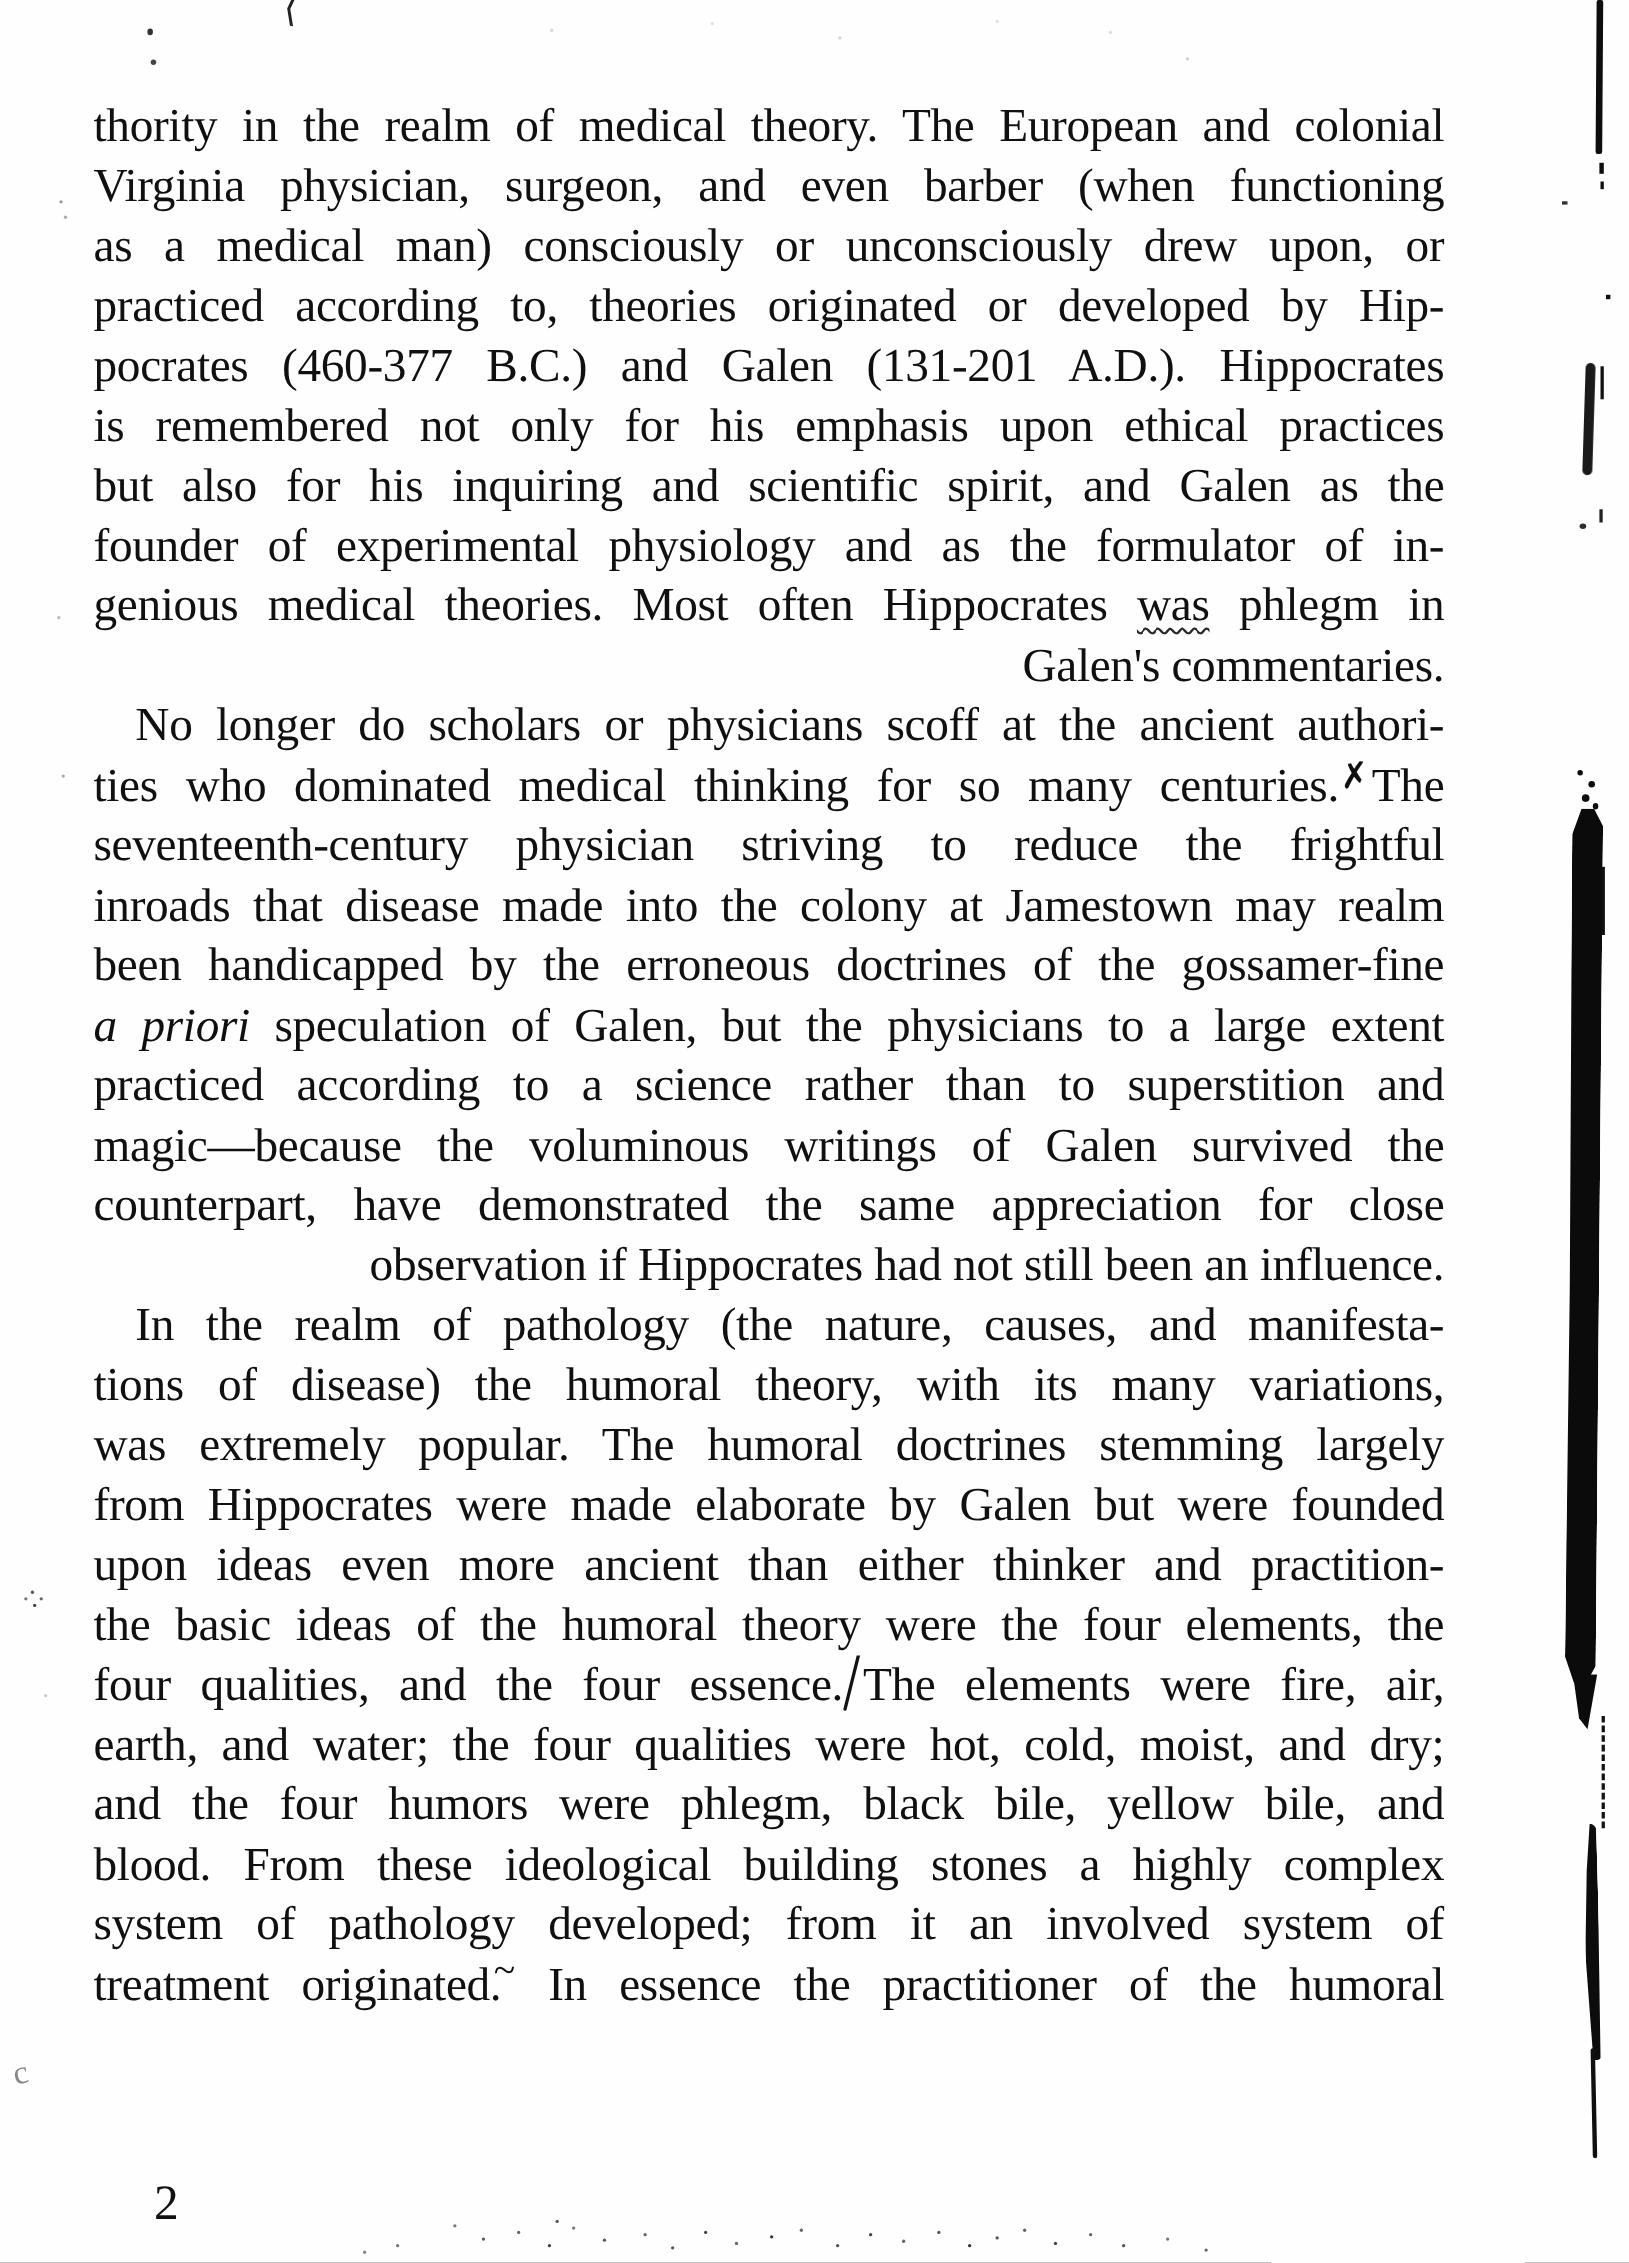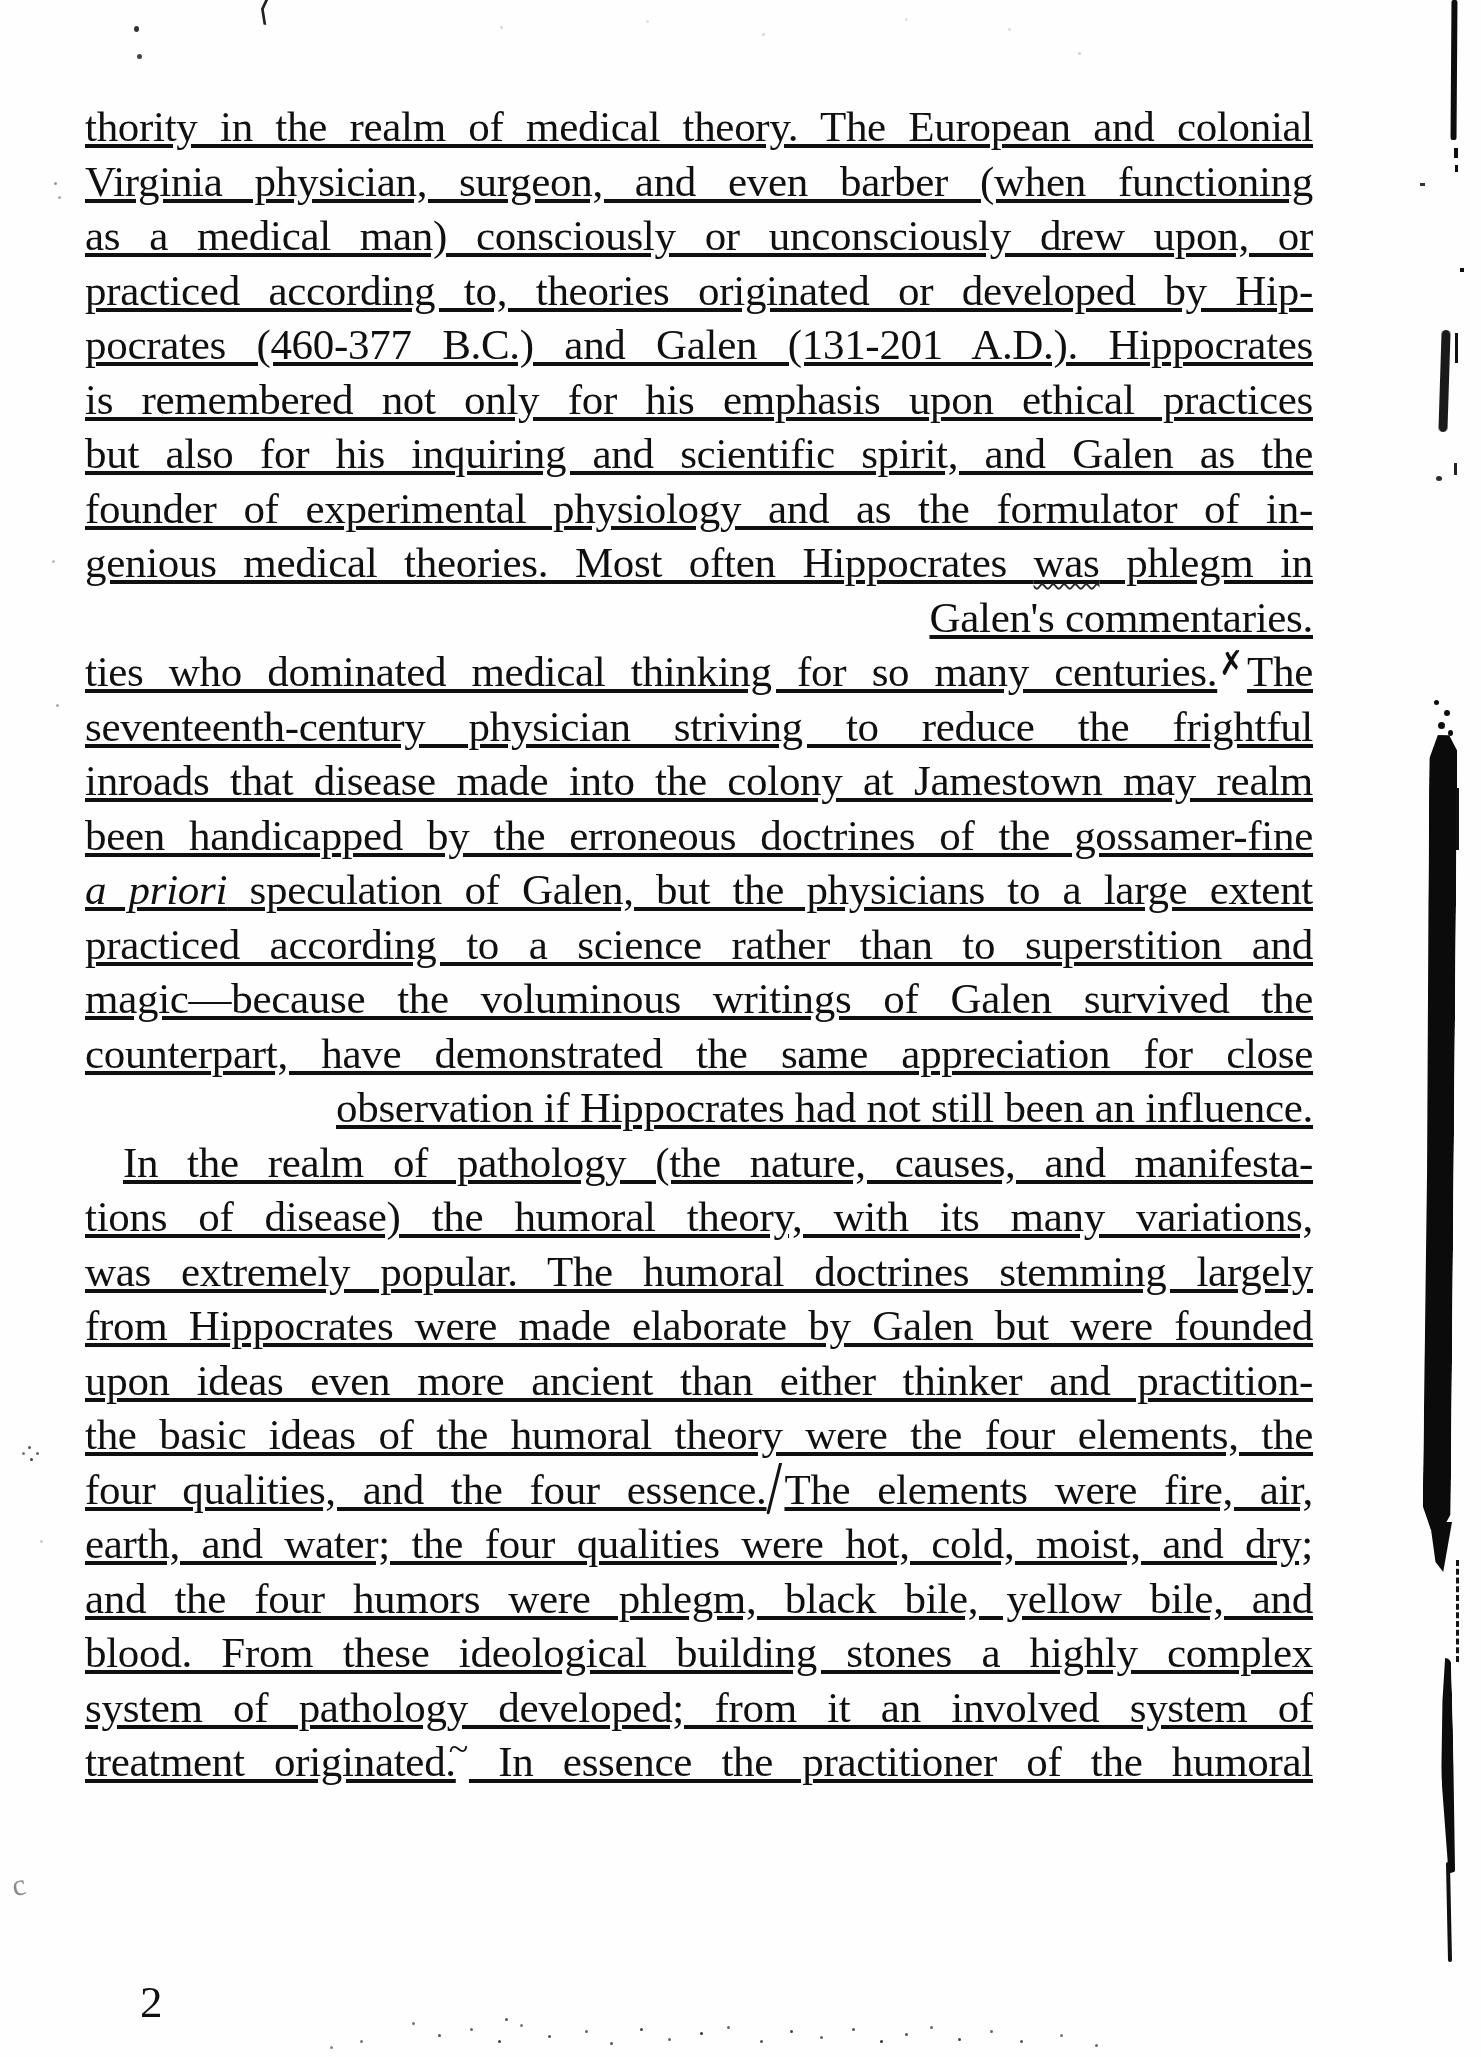--- a/index.html
+++ b/index.html
@@ -7,21 +7,21 @@
   .page {
     position:relative;
     width:1481px; height:2057px;
     background:#fefefe;
     overflow:hidden;
     font-family:"Liberation Serif","DejaVu Serif",serif;
     color:#101010;
   }
   .text-block {
     position:absolute;
-    left:85px; top:100px; width:1228px;text-decoration:underline;
+    left:85px; top:88px; width:1228px;
   }
   .line {
     font-size:43px;
     letter-spacing:-0.3px;
     line-height:54.5px;
     height:54.5px;
     overflow:hidden;
     text-align:justify;
     white-space:normal;
   }
@@ -138,20 +138,21 @@
       <div class="line"><span>thority in the realm of medical theory. The European and colonial</span></div>
       <div class="line"><span>Virginia physician, surgeon, and even barber (when functioning</span></div>
       <div class="line"><span>as a medical man) consciously or unconsciously drew upon, or</span></div>
       <div class="line"><span>practiced according to, theories originated or developed by Hip-</span></div>
       <div class="line"><span>pocrates (460-377 B.C.) and Galen (131-201 A.D.). Hippocrates</span></div>
       <div class="line"><span>is remembered not only for his emphasis upon ethical practices</span></div>
       <div class="line"><span>but also for his inquiring and scientific spirit, and Galen as the</span></div>
       <div class="line"><span>founder of experimental physiology and as the formulator of in-</span></div>
       <div class="line"><span>genious medical theories. Most often Hippocrates </span><span class="seg-squiggle">was</span><span> phlegm in</span></div>
       <div class="line no-just"><span>Galen's commentaries.</span></div>
+      <div class="line indent"><span>No longer do scholars or physicians scoff at the ancient authori-</span></div>
       <div class="line"><span>ties who dominated medical thinking for so many centuries.</span><span class="seg-mark-x">✗</span><span>The</span></div>
       <div class="line"><span>seventeenth-century physician striving to reduce the frightful</span></div>
       <div class="line"><span>inroads that disease made into the colony at Jamestown may realm</span></div>
       <div class="line"><span>been handicapped by the erroneous doctrines of the gossamer-fine</span></div>
       <div class="line"><span class="seg-italic">a priori</span><span> speculation of Galen, but the physicians to a large extent</span></div>
       <div class="line"><span>practiced according to a science rather than to superstition and</span></div>
       <div class="line"><span>magic—because the voluminous writings of Galen survived the</span></div>
       <div class="line"><span>counterpart, have demonstrated the same appreciation for close</span></div>
       <div class="line no-just"><span>observation if Hippocrates had not still been an influence.</span></div>
       <div class="line indent"><span>In the realm of pathology (the nature, causes, and manifesta-</span></div>

